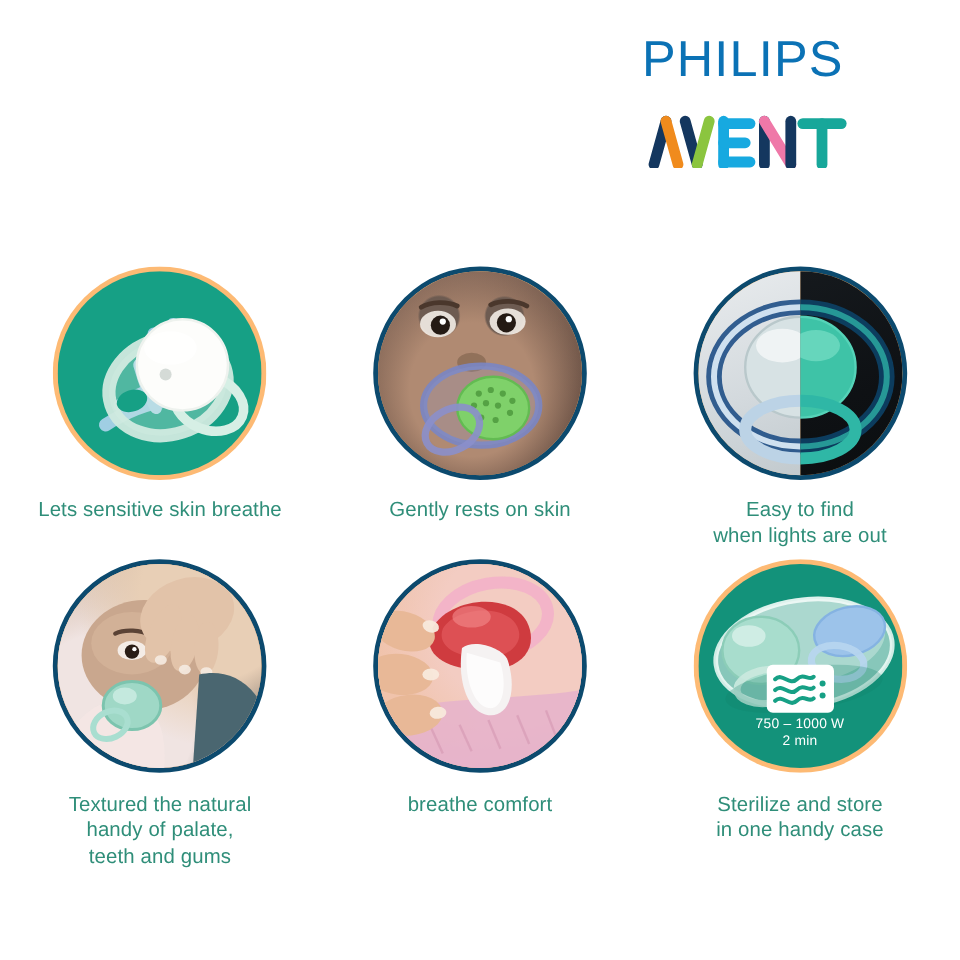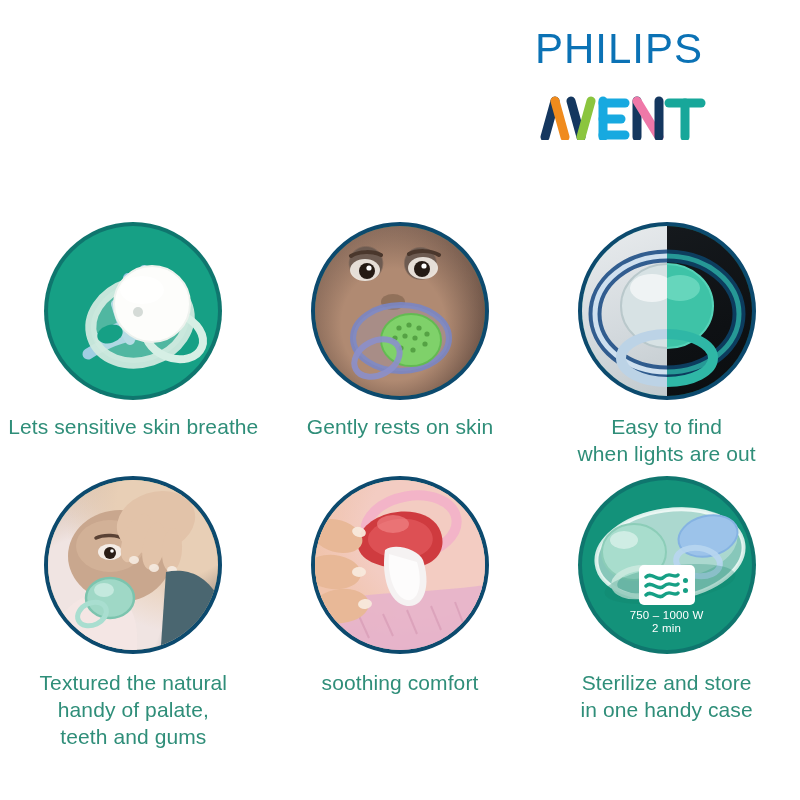--- a/index.html
+++ b/index.html
@@ -49,30 +49,30 @@
     display: flex;
     flex-direction: column;
     align-items: center;
   }
   .circle-wrap {
     width: 178px; height: 178px;
     border-radius: 50%;
     overflow: hidden;
     position: relative;
     border: 4px solid #0c4a6e;
-    background: #0f766e;
+    background: #fdba74;
   }
   .circle-wrap.no-ring { border-color: transparent; }
   .circle-inner { position: absolute; inset: 0; }
 
   .caption {
     margin-top: 14px;
     text-align: center;
     color: #2f8e79;
-    font-size: 21px;
+    font-size: 17px;
     line-height: 1.28;
     letter-spacing: 0.1px;
     font-family: "Liberation Sans", sans-serif;
   }
   .row2 .caption { margin-top: 16px; }
 
   
   .art-teal { background: #16a085; }
   .art-teal.deep { background: #13927a; }
 
@@ -370,21 +370,21 @@
             </g>
             <g fill="#f8e9dd" opacity="0.95">
               <ellipse cx="44" cy="52" rx="7" ry="5" transform="rotate(16 44 52)"></ellipse>
               <ellipse cx="44" cy="92" rx="7" ry="5"></ellipse>
               <ellipse cx="50" cy="124" rx="7" ry="5" transform="rotate(-6 50 124)"></ellipse>
             </g>
           </svg>
         </div>
       </div>
       <div class="caption">
-        <div>soothing comfort</div>
+        <div>breathe comfort</div>
       </div>
     </div>
 
     <div class="cell row2">
       <div class="circle-wrap no-ring">
         <div class="circle-inner art-teal deep">
           <svg width="178" height="178" viewBox="0 0 178 178">
 
             <ellipse cx="88" cy="74" rx="74" ry="44" transform="rotate(-8 88 74)" fill="#e7f3ef" opacity="0.55"></ellipse>
             <ellipse cx="88" cy="74" rx="74" ry="44" transform="rotate(-8 88 74)" fill="none" stroke="#f2fbf8" stroke-width="4" opacity="0.85"></ellipse>

